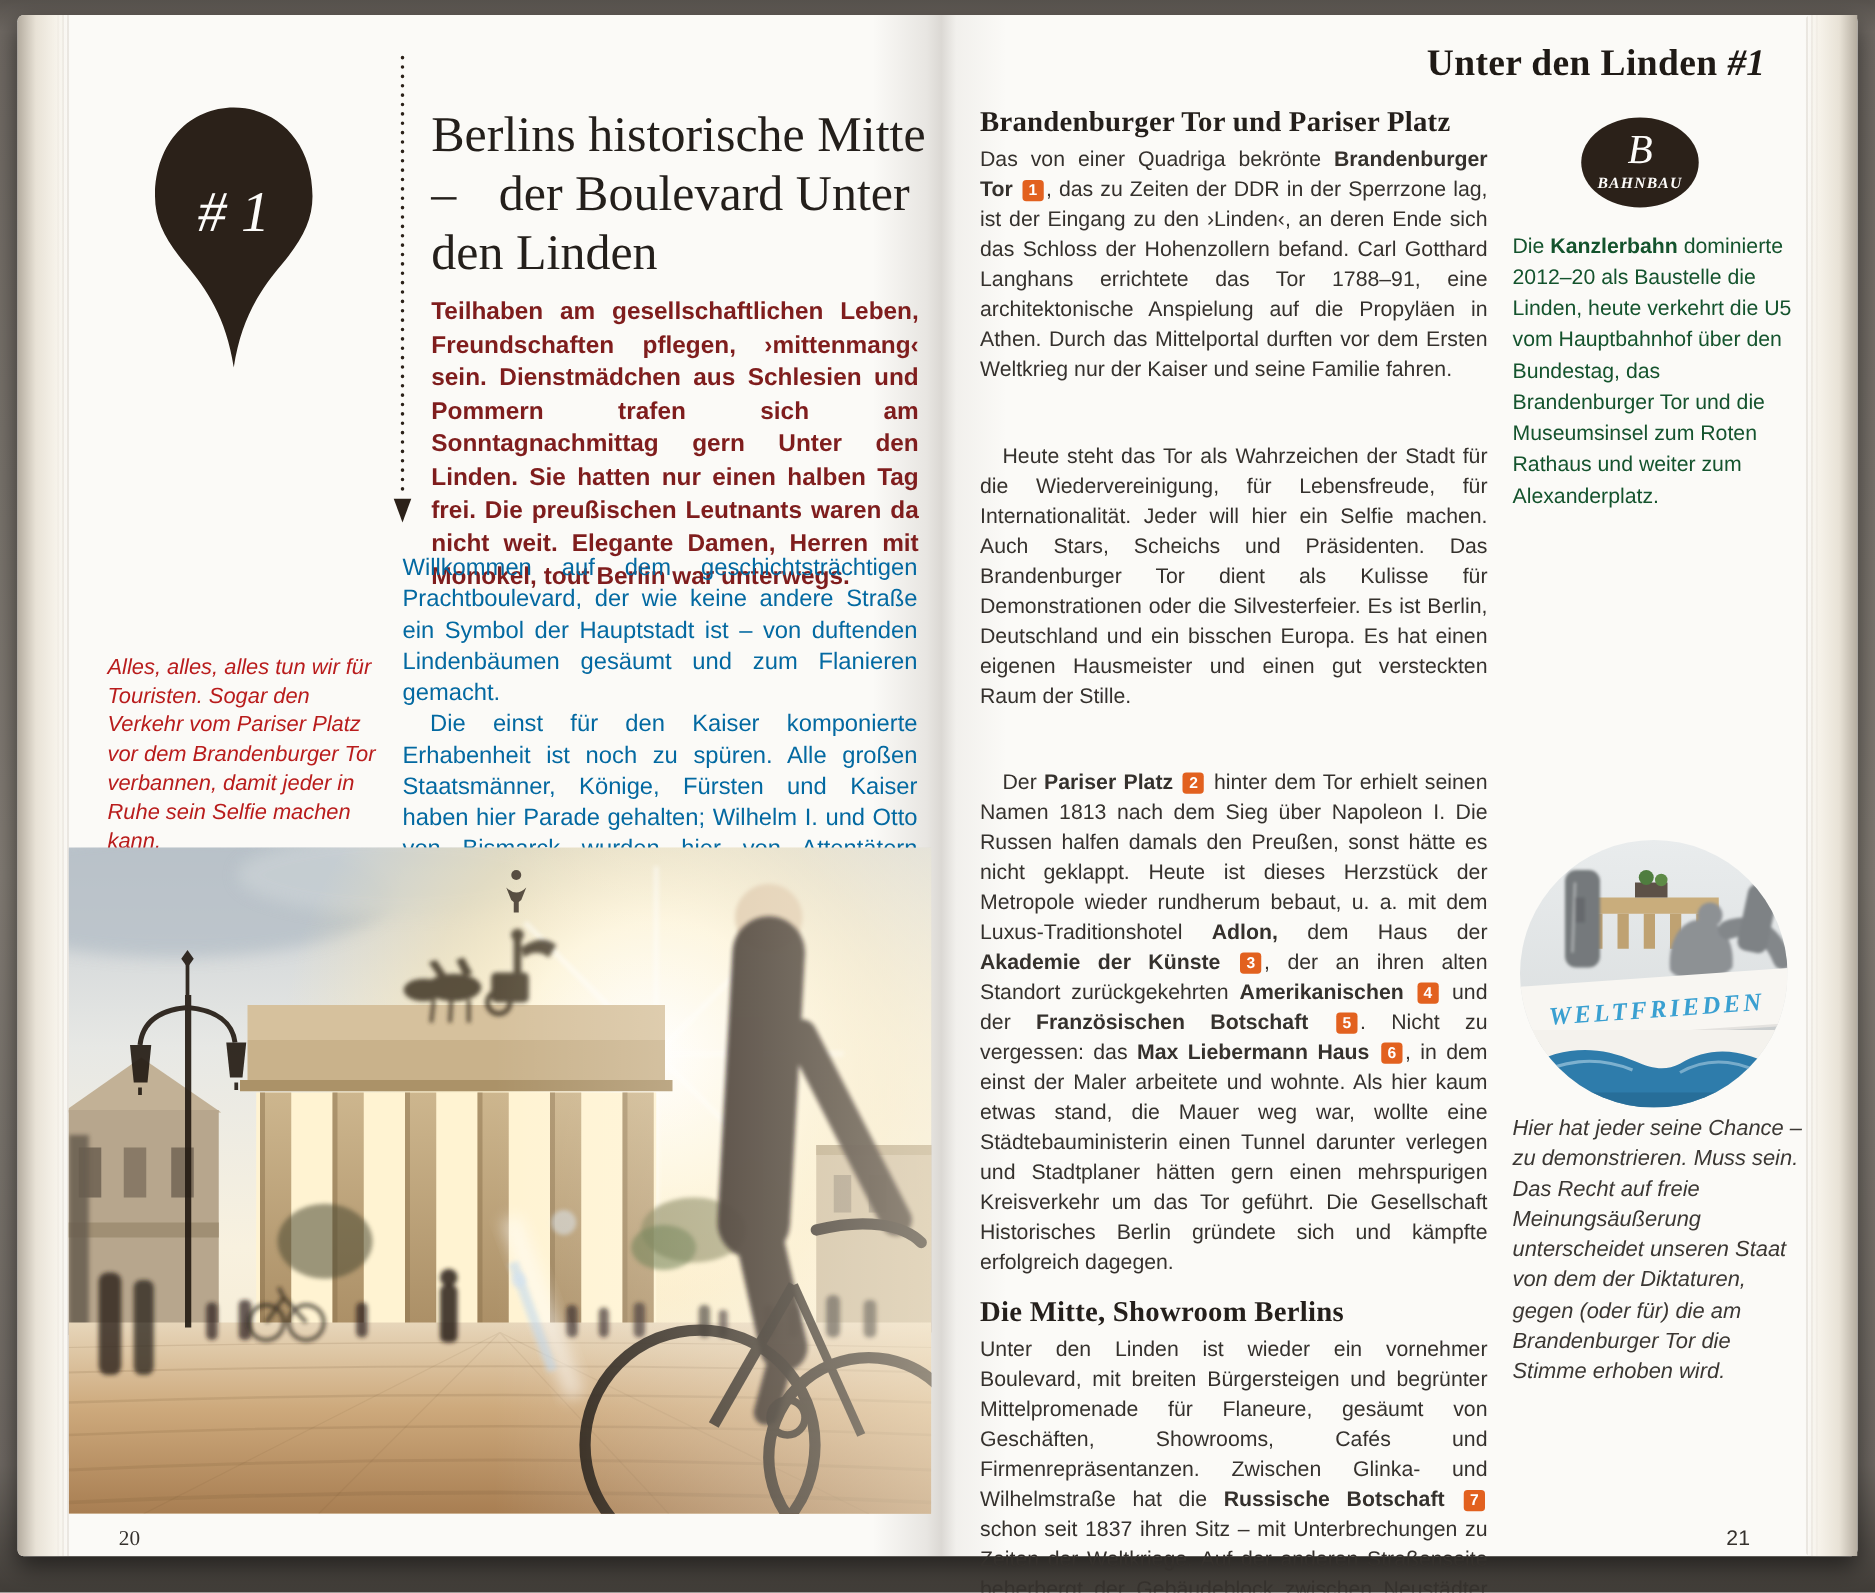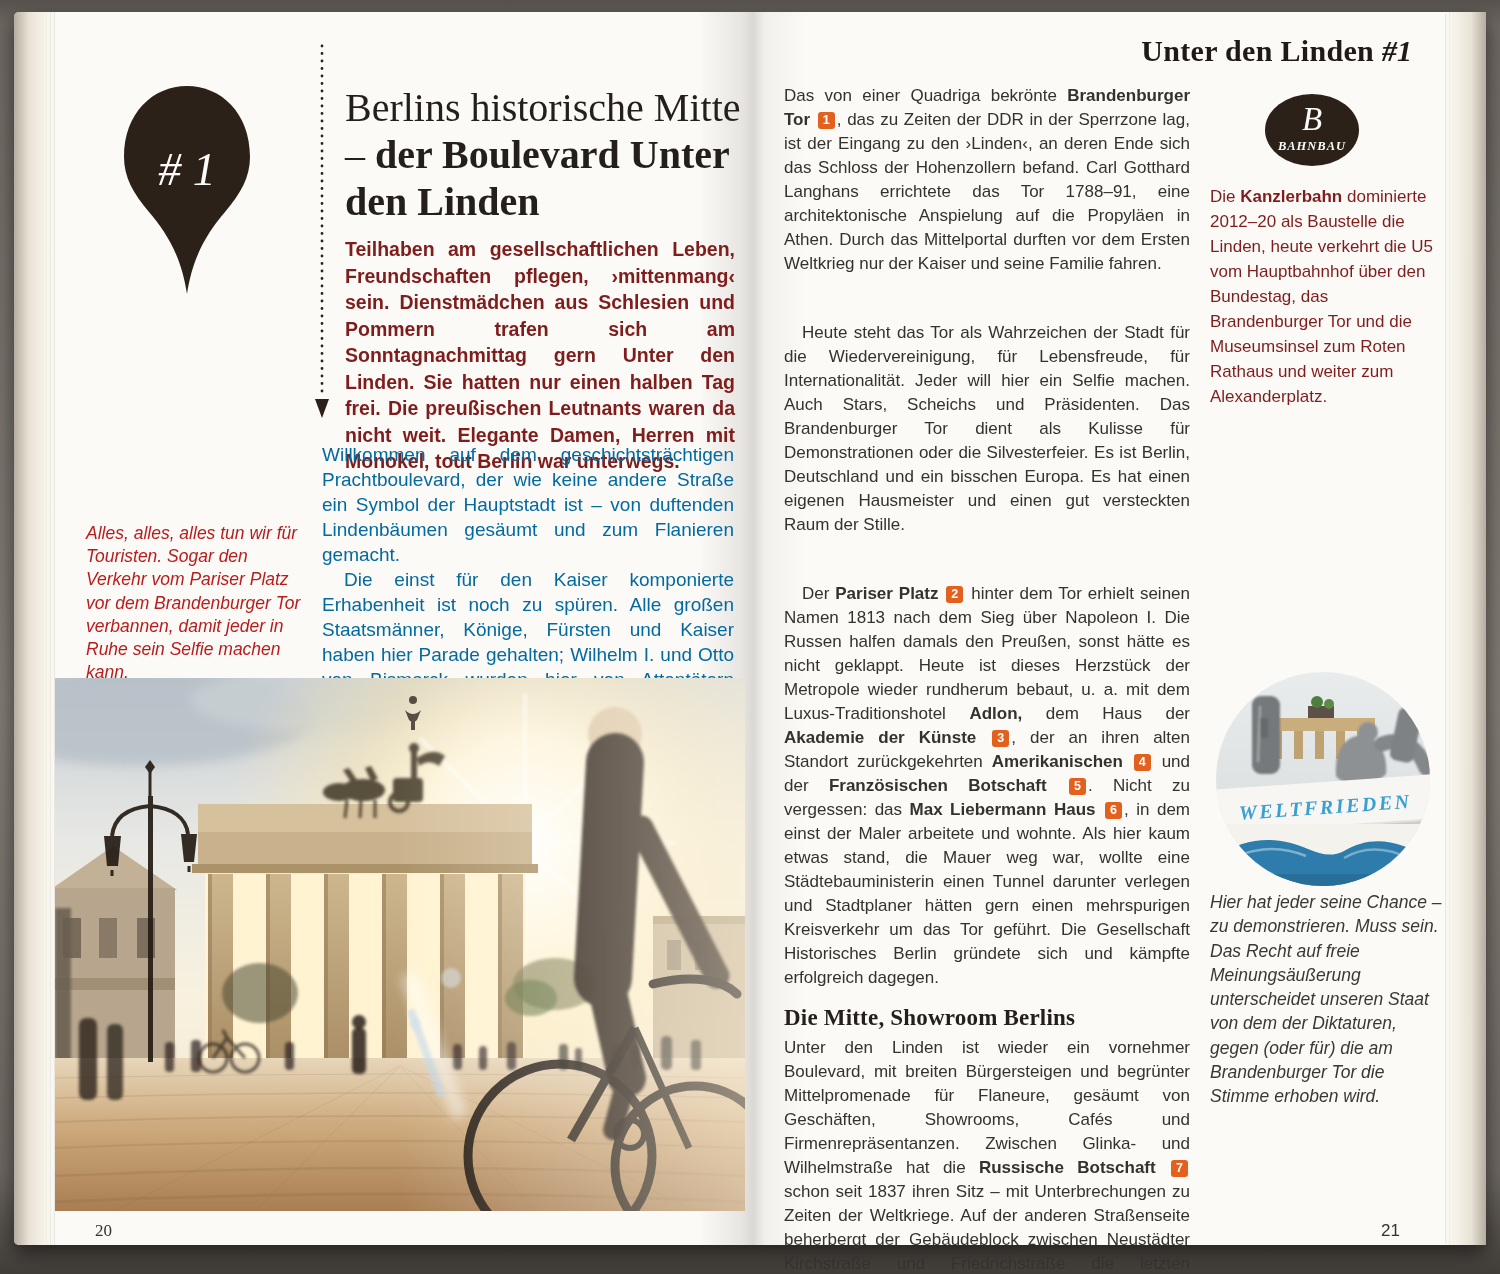--- a/index.html
+++ b/index.html
@@ -11,21 +11,21 @@
   .book{position:absolute;left:14px;top:12px;width:1472px;height:1233px;background:#fbfaf7;border-radius:5px;box-shadow:0 8px 20px rgba(0,0,0,.55);}
   .edge{position:absolute;top:12px;width:42px;height:1233px;
     background:linear-gradient(90deg,#b4ac9f 0,#e8e2d6 35%,#f5f1e8 70%,rgba(251,250,247,0) 100%),
     repeating-linear-gradient(90deg,rgba(120,104,82,.14) 0 1px,rgba(0,0,0,0) 1px 4px);}
   .edge.l{left:14px;border-radius:5px 0 0 5px;}
   .edge.r{right:14px;border-radius:0 5px 5px 0;transform:scaleX(-1);}
   .gutter{position:absolute;left:698px;top:12px;width:108px;height:1233px;
     background:linear-gradient(90deg,rgba(0,0,0,0) 0,rgba(62,50,38,.10) 40%,rgba(62,50,38,.17) 51%,rgba(62,50,38,.05) 62%,rgba(0,0,0,0) 100%);}
 
   .headline{position:absolute;left:345px;top:84px;width:400px;font-family:"Liberation Serif",serif;font-size:40px;line-height:47px;color:#241f1b;}
-  .headline .b{font-weight:bold;}
+  .headline .b{font-weight:normal;margin-left:24px;}
   .intro{position:absolute;left:345px;top:236px;width:390px;font-weight:bold;font-size:19.5px;line-height:26.5px;text-align:justify;color:#7f1d1d;}
   .lbody{position:absolute;left:322px;top:442px;width:412px;font-size:19px;line-height:25px;text-align:justify;color:#0369a1;}
   .lbody p{margin:0;}
   .lbody p.ind{text-indent:22px;}
   .marginnote{position:absolute;left:86px;top:522px;width:224px;font-style:italic;font-size:17.5px;line-height:23.2px;color:#b91c1c;}
 
   .runhead{position:absolute;left:1000px;top:34px;width:412px;text-align:right;font-family:"Liberation Serif",serif;font-size:30px;color:#1f1a16;}
   .runhead .t{font-weight:bold;letter-spacing:.3px;}
   .runhead .n{font-style:italic;font-weight:600;margin-left:8px;}
 
@@ -33,21 +33,21 @@
   .rcol h3{font-family:"Liberation Serif",serif;font-weight:600;font-size:23px;line-height:27px;margin:0 0 5px;color:#241f1b;letter-spacing:.2px;text-align:left;}
   .rcol h3.sub{margin-top:14px;}
   .rcol p{margin:0;}
   .rcol p.ind{text-indent:18px;margin-top:45px;}
 
   .b{font-weight:bold;}
   .mk{display:inline-block;width:17px;height:17px;border-radius:3px;background:var(--marker-orange,#e2611f);
       color:#fff;font-weight:bold;font-size:12.5px;line-height:17px;text-align:center;vertical-align:1.5px;margin:0 2px;text-indent:0;}
   .mk.ci{border-radius:50%;width:18px;height:18px;line-height:18px;background:var(--marker-purple,#55488a);font-size:12px;}
 
-  .sidenote{position:absolute;left:1210px;top:184px;width:232px;font-size:17px;line-height:25px;color:#7f1d1d;}
+  .sidenote{position:absolute;left:1210px;top:184px;width:232px;font-size:17px;line-height:25px;color:#14532d;}
   .caption{position:absolute;left:1210px;top:890px;width:236px;font-style:italic;font-size:17.5px;line-height:24.3px;color:#3b3733;}
   .pn{position:absolute;font-size:17px;color:#35312d;}
   .pn.l{left:95px;top:1221px;font-family:Liberation Serif, serif;}
   .pn.r{left:1290px;top:1221px;width:110px;text-align:right;}
   svg{display:block;}
 </style>
 </head>
 <body>
 
 <div class="book"></div>
@@ -272,20 +272,21 @@
   <rect x="340" y="0" width="350" height="533" fill="url(#wash)"></rect>
 </svg>
 
 <div class="pn l">20</div>
 
 <div class="runhead">
   <span class="t">Unter den Linden</span><span class="n">#1</span>
 </div>
 
 <div class="rcol">
+  <h3>Brandenburger Tor und Pariser Platz</h3>
   <p><span>Das von einer Quadriga bekrönte </span><span class="b">Brandenburger Tor </span><span class="mk">1</span><span>, das zu Zeiten der DDR in der Sperrzone lag, ist der Eingang zu den ›Linden‹, an deren Ende sich das Schloss der Hohenzollern befand. Carl Gotthard Langhans errichtete das Tor 1788–91, eine architektonische Anspielung auf die Propyläen in Athen. Durch das Mittelportal durften vor dem Ersten Weltkrieg nur der Kaiser und seine Familie fahren.</span></p>
   <p class="ind">Heute steht das Tor als Wahrzeichen der Stadt für die Wiedervereinigung, für Lebensfreude, für Internationalität. Jeder will hier ein Selfie machen. Auch Stars, Scheichs und Präsidenten. Das Brandenburger Tor dient als Kulisse für Demonstrationen oder die Silvesterfeier. Es ist Berlin, Deutschland und ein bisschen Europa. Es hat einen eigenen Hausmeister und einen gut versteckten Raum der Stille.</p>
   <p class="ind"><span>Der </span><span class="b">Pariser Platz </span><span class="mk">2</span><span> hinter dem Tor erhielt seinen Namen 1813 nach dem Sieg über Napoleon I. Die Russen halfen damals den Preußen, sonst hätte es nicht geklappt. Heute ist dieses Herzstück der Metropole wieder rundherum bebaut, u. a. mit dem Luxus-Traditionshotel </span><span class="b">Adlon,</span><span> dem Haus der </span><span class="b">Akademie der Künste </span><span class="mk">3</span><span>, der an ihren alten Standort zurückgekehrten </span><span class="b">Amerikanischen </span><span class="mk">4</span><span> und der </span><span class="b">Französischen Botschaft </span><span class="mk">5</span><span>. Nicht zu vergessen: das </span><span class="b">Max Liebermann Haus </span><span class="mk">6</span><span>, in dem einst der Maler arbeitete und wohnte. Als hier kaum etwas stand, die Mauer weg war, wollte eine Städtebauministerin einen Tunnel darunter verlegen und Stadtplaner hätten gern einen mehrspurigen Kreisverkehr um das Tor geführt. Die Gesellschaft Historisches Berlin gründete sich und kämpfte erfolgreich dagegen.</span></p>
   <h3 class="sub">Die Mitte, Showroom Berlins</h3>
   <p><span>Unter den Linden ist wieder ein vornehmer Boulevard, mit breiten Bürgersteigen und begrünter Mittelpromenade für Flaneure, gesäumt von Geschäften, Showrooms, Cafés und Firmenrepräsentanzen. Zwischen Glinka- und Wilhelmstraße hat die </span><span class="b">Russische Botschaft </span><span class="mk">7</span><span> schon seit 1837 ihren Sitz – mit Unterbrechungen zu Zeiten der Weltkriege. Auf der anderen Straßenseite beherbergt der Gebäudeblock zwischen Neustädter Kirchstraße und Friedrichstraße die letzten Geschäftshäuser aus der Kaiserzeit. Hier residiert nun das </span><span class="b">ZDF-Hauptstadtstudio </span><span class="mk ci">1</span><span>. Die Kreuzung von Linden und Friedrichstraße war einst ein Zentrum der ›Roaring Twenties‹.</span></p>
 </div>
 
 <svg style="position:absolute;left:1262px;top:92px" width="100" height="78" viewBox="0 0 100 78">
   <ellipse cx="50" cy="38" rx="47" ry="36" fill="#2b2119"></ellipse>
   <text x="50" y="38" text-anchor="middle" fill="#fdfcfa" font-family="Liberation Serif, serif" font-style="italic" font-size="33">B</text>

